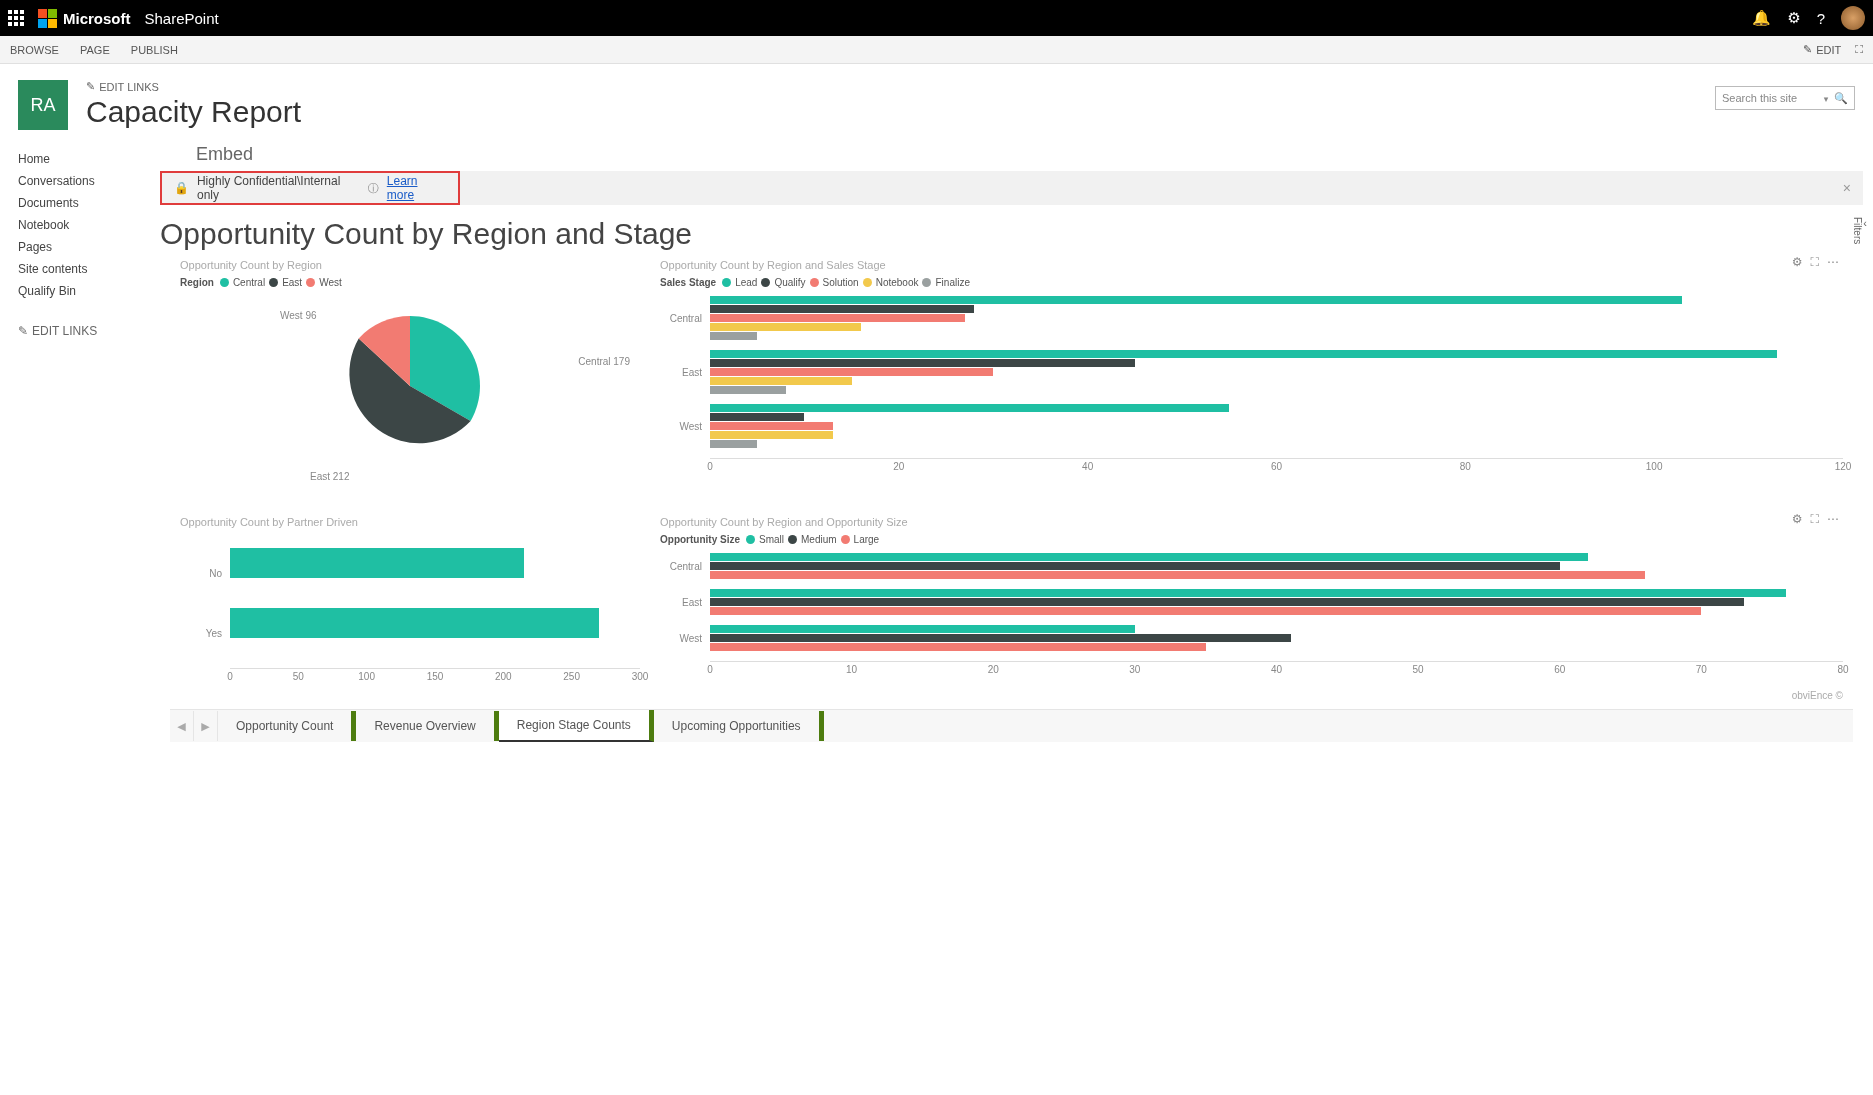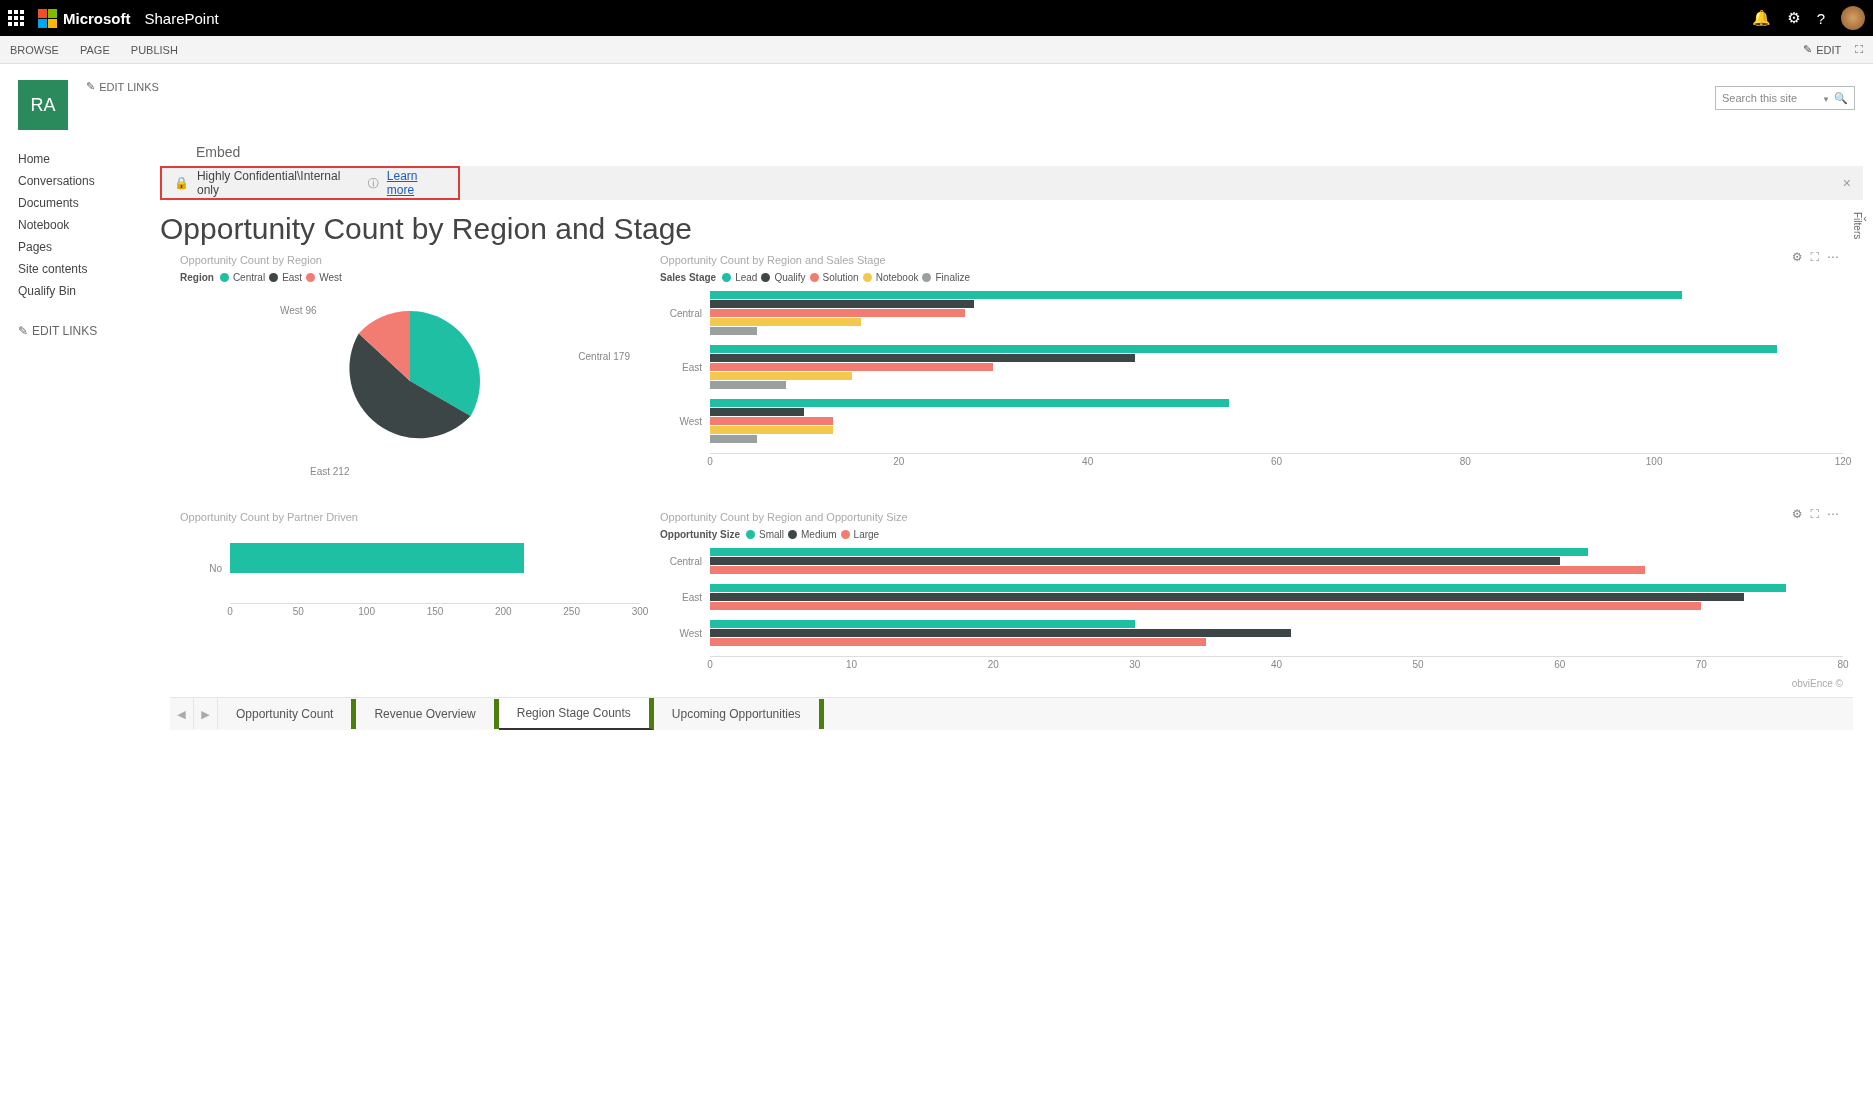--- a/index.html
+++ b/index.html
@@ -24,21 +24,21 @@
 .title-col{flex:1}
 .edit-links-top{font-size:11px;color:#666;display:flex;align-items:center;gap:4px;margin-bottom:2px;cursor:pointer}
 .page-title{font-size:30px;font-weight:300;color:#333}
 .search-box{border:1px solid #bbb;height:24px;width:140px;display:flex;align-items:center;padding:0 6px;font-size:11px;color:#888;justify-content:space-between;margin-top:6px}
 .search-box .dd{font-size:9px}
 .layout{display:flex}
 .leftnav{width:150px;padding:8px 0 0 18px;font-size:12px;color:#444}
 .leftnav div{padding:4px 0;cursor:pointer}
 .leftnav .edlinks{margin-top:18px;color:#666;display:flex;align-items:center;gap:4px}
 .main{flex:1;padding:0 10px 10px 10px}
-.embed-label{font-size:14px;color:#666;margin:4px 0 6px 36px;font-weight:300}
+.embed-label{font-size:18px;color:#666;margin:4px 0 6px 36px;font-weight:300}
 .sens-bar{background:#f1f1f1;border:2.5px solid #e03c3c;display:flex;align-items:center;padding:6px 12px;font-size:12px;color:#444;gap:8px;position:relative;width:300px;margin-bottom:4px}
 .sens-wrap{position:relative;height:34px;margin-bottom:6px}
 .sens-full{position:absolute;left:0;right:0;top:0;background:#f1f1f1;height:34px;display:flex;align-items:center;justify-content:flex-end;padding-right:12px;color:#999;font-size:14px}
 .sens-bar a{color:#1a5cc8;text-decoration:underline}
 .report{position:relative}
 .report-title{text-align:left;font-size:30px;font-weight:300;color:#444;margin:12px 0 8px 0}
 .filters-tab{position:absolute;right:-6px;top:-6px;writing-mode:vertical-rl;font-size:10px;color:#666;padding:6px 2px;cursor:pointer}
 .filters-tab .chev{writing-mode:horizontal-tb;font-size:11px;display:block;text-align:center;margin-bottom:4px;transform:rotate(0)}
 .grid2{display:grid;grid-template-columns:460px 1fr;gap:20px;padding:0 20px}
 .viz{position:relative}
@@ -116,20 +116,21 @@
   </div>
 </div>
 
 <div class="header-area">
   <div class="site-badge">RA</div>
   <div class="title-col">
     <div class="edit-links-top">
         <span>✎</span>
         <span>EDIT LINKS</span>
       </div>
+    <div class="page-title">Capacity Report</div>
   </div>
   <div class="search-box">
     <span>Search this site</span>
     <span><span class="dd">▾</span>&nbsp;&nbsp;<span>🔍</span></span>
   </div>
 </div>
 
 <div class="layout">
 
   <div class="leftnav">
@@ -258,20 +259,26 @@
         <div class="viz" style="margin-top:20px">
           <div class="viz-title">Opportunity Count by Partner Driven</div>
           <div class="hbar-chart single-bar" id="partner-chart" style="margin-top:20px">
               <div class="axis-area">
                 <div class="hbar-row">
                   <div class="cat">No</div>
                   <div class="bars">
                     <div class="bar" style="height:30px;width:71.66666666666667%;background:#1fbfa3"></div>
                   </div>
                 </div>
+                <div class="hbar-row">
+                  <div class="cat">Yes</div>
+                  <div class="bars">
+                    <div class="bar" style="height:30px;width:90%;background:#1fbfa3"></div>
+                  </div>
+                </div>
                 <div class="haxis">
                   <span style="left:0%">0</span>
                   <span style="left:16.666666666666664%">50</span>
                   <span style="left:33.33333333333333%">100</span>
                   <span style="left:50%">150</span>
                   <span style="left:66.66666666666666%">200</span>
                   <span style="left:83.33333333333334%">250</span>
                   <span style="left:100%">300</span>
                 </div>
               </div>

